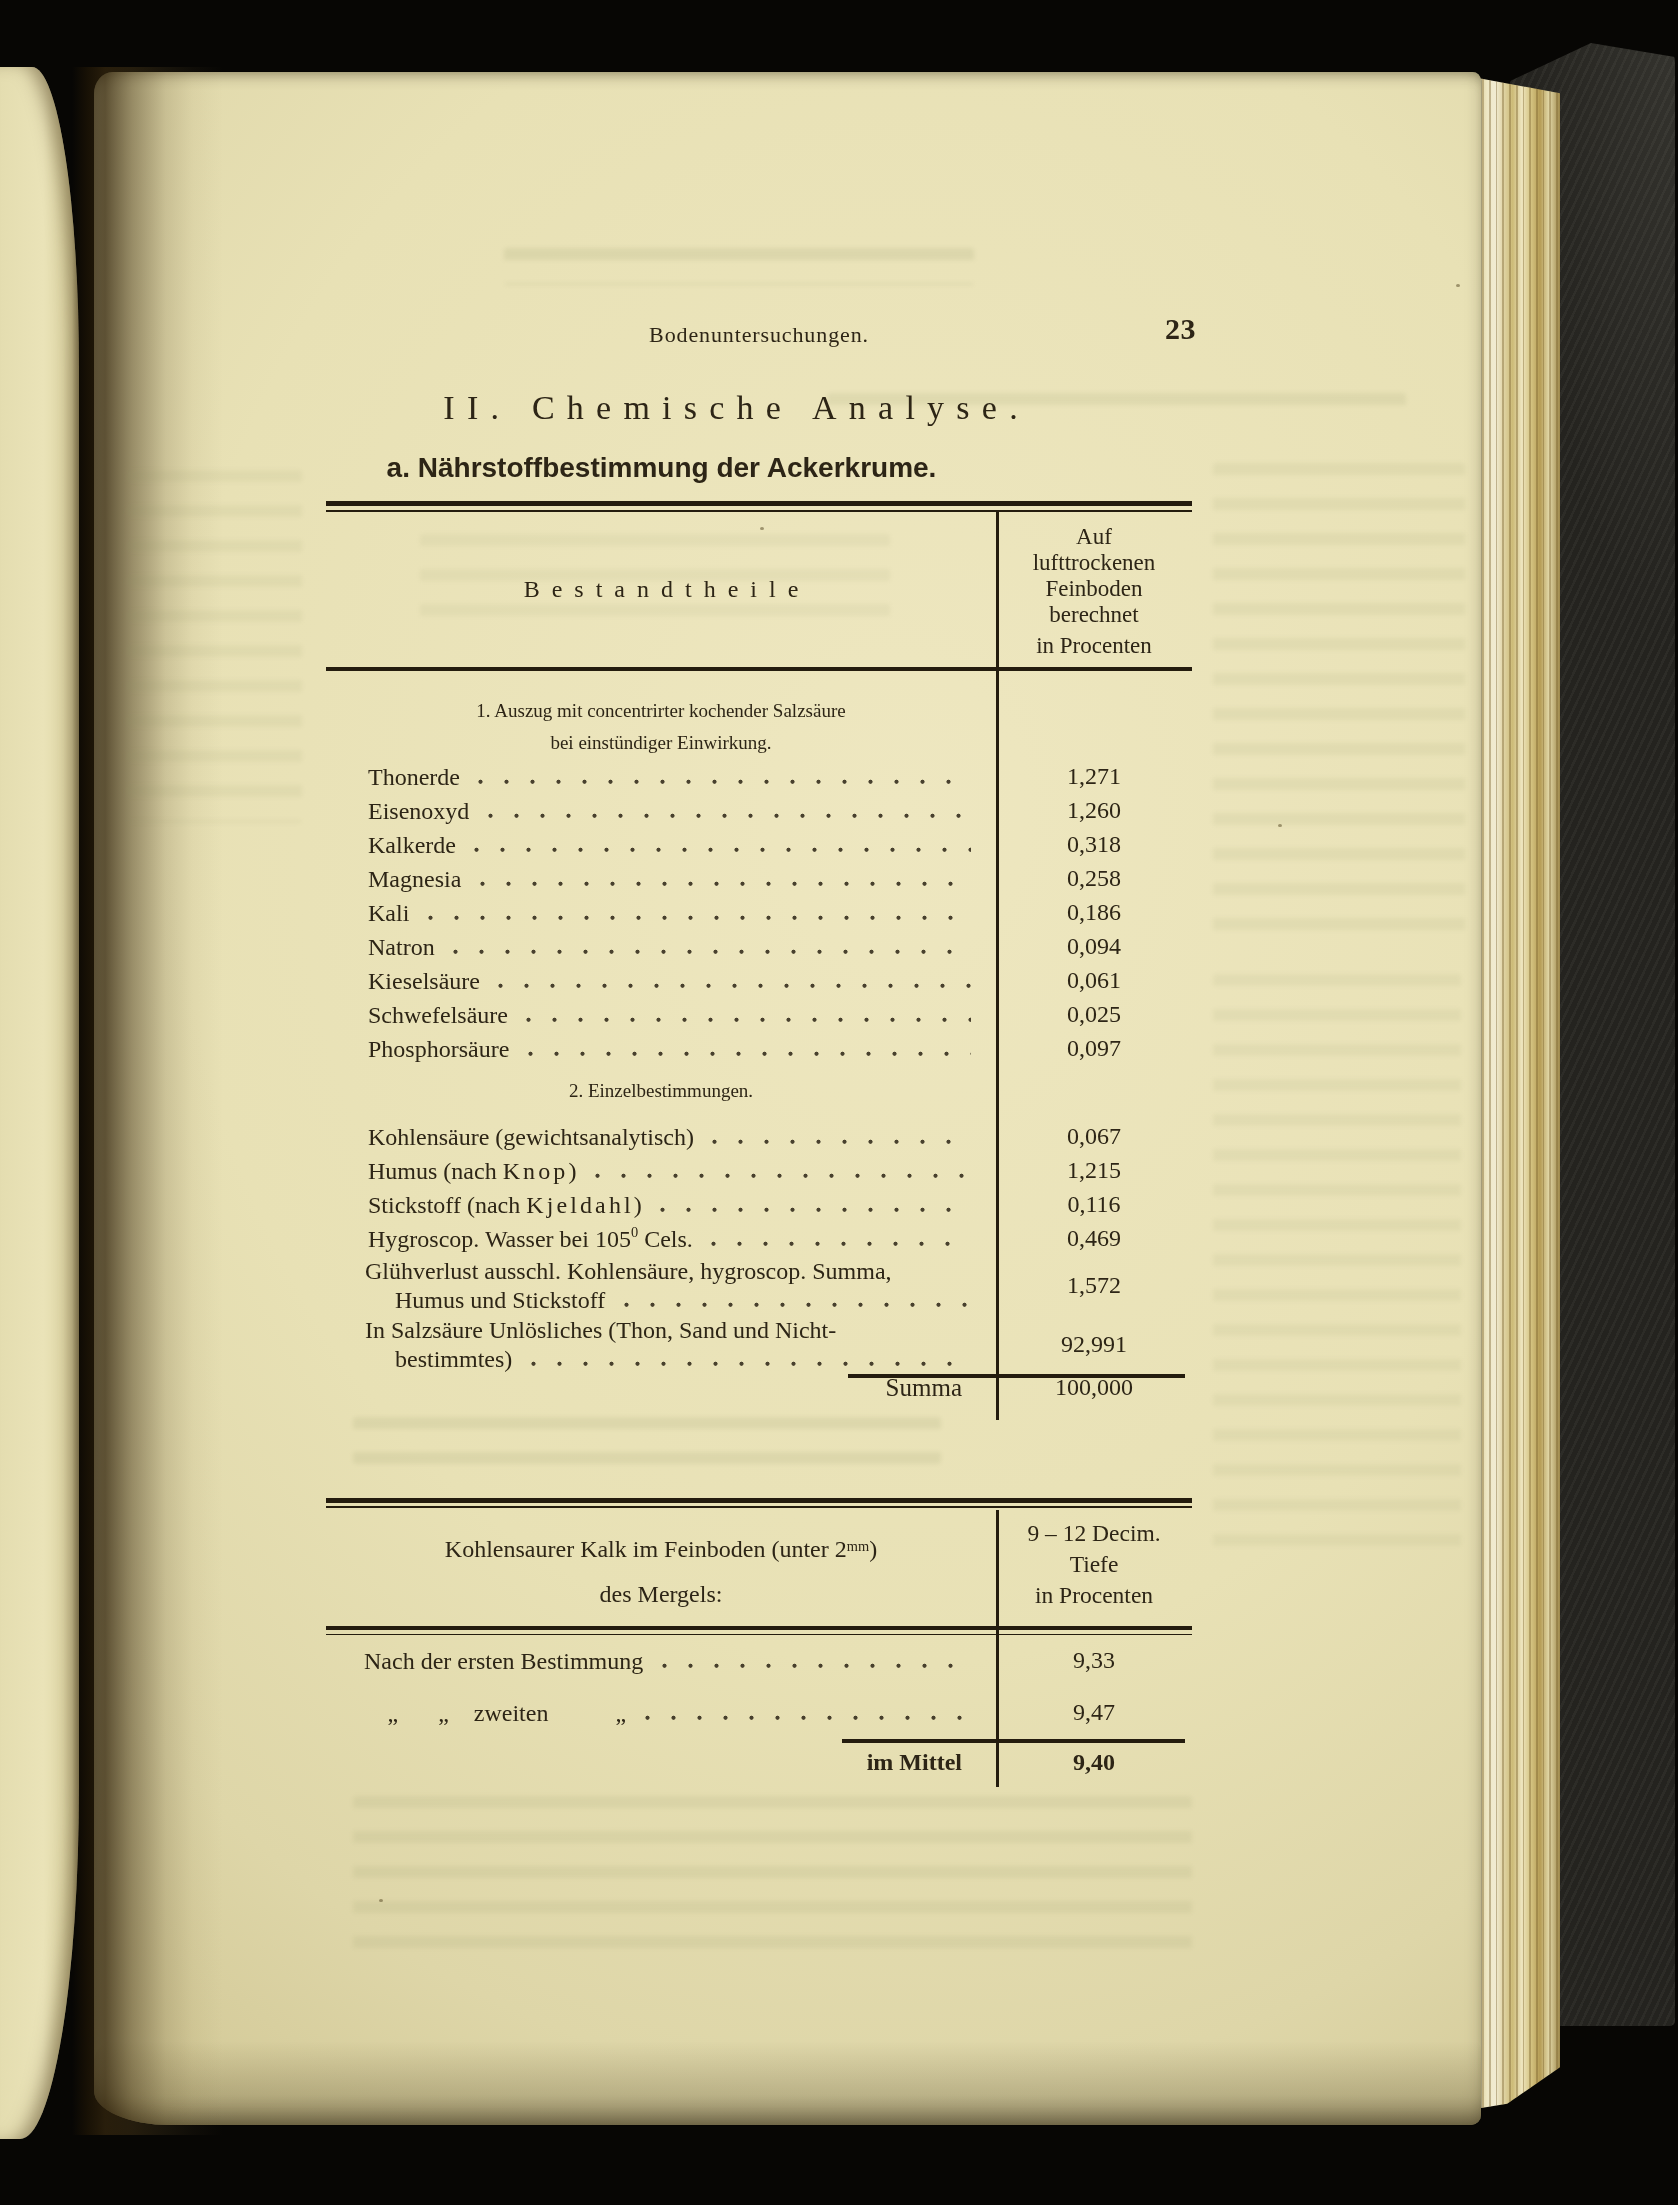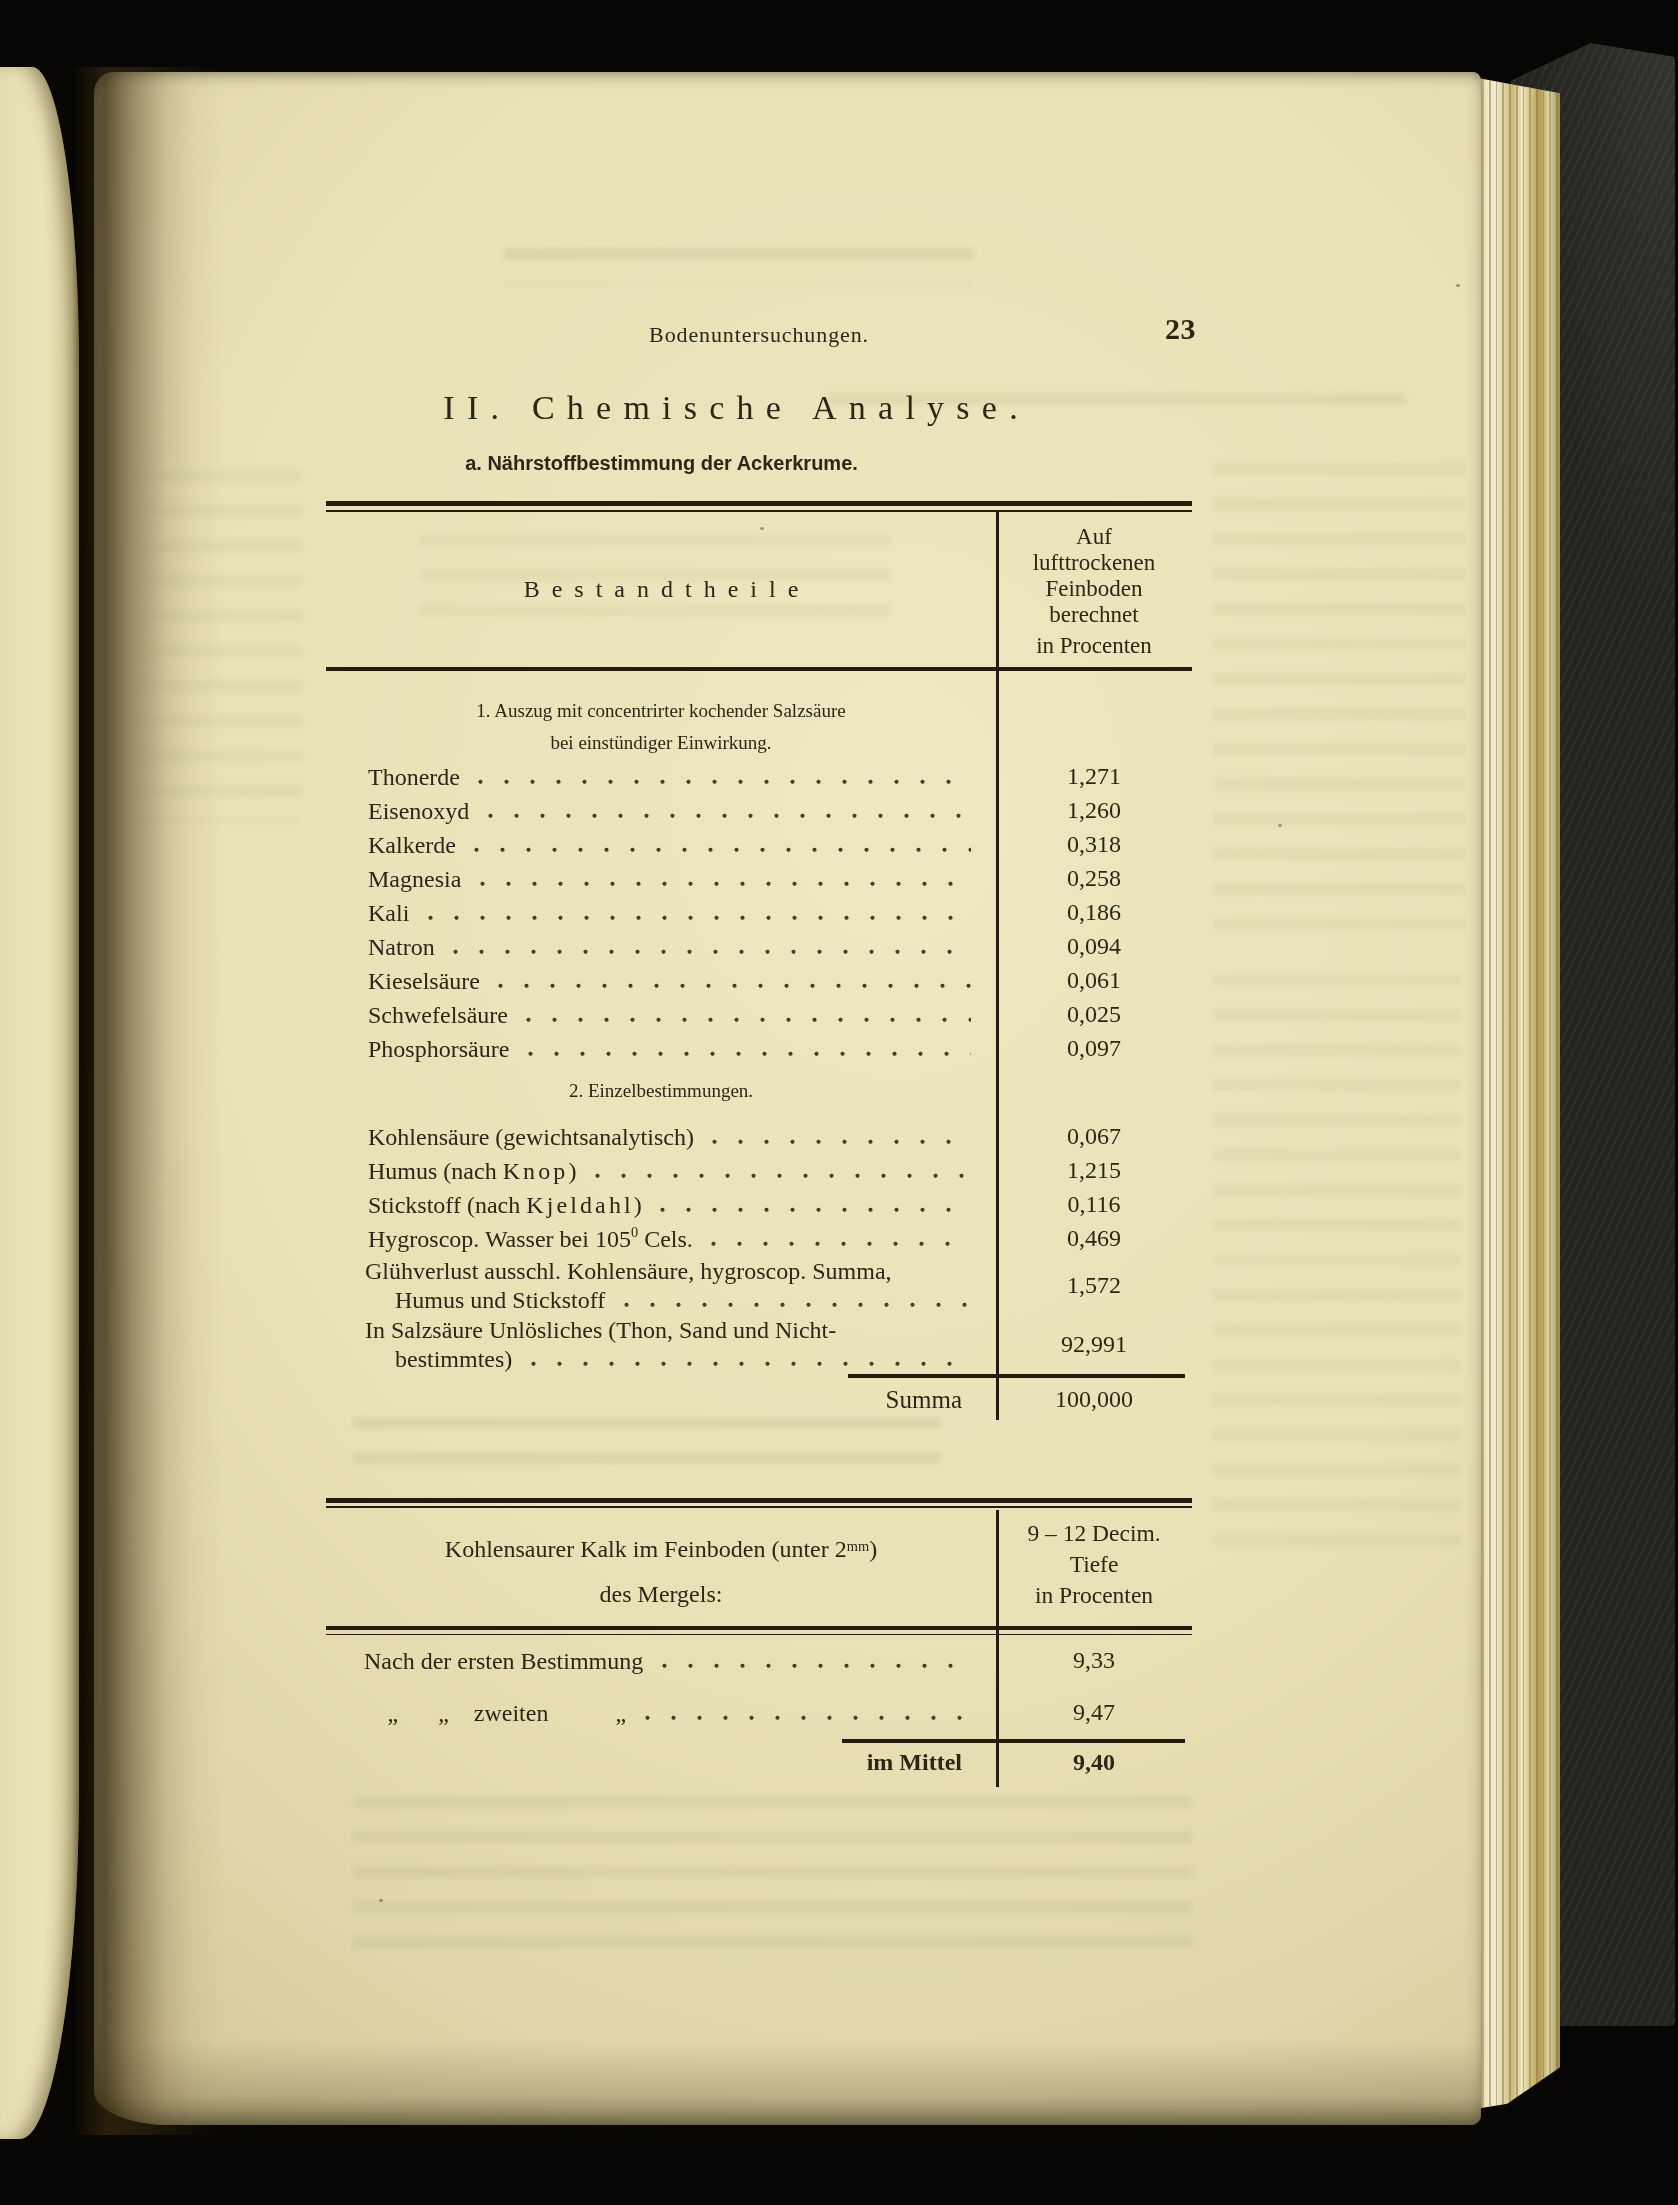--- a/index.html
+++ b/index.html
@@ -44,21 +44,21 @@
   .ghost{position:absolute;filter:blur(2.1px);pointer-events:none;border-radius:3.4px;
     background:repeating-linear-gradient(180deg, rgba(141,146,98,.30) 0 11.8px, transparent 11.8px 35px)}
   .speck{position:absolute;width:4.2px;height:3.4px;border-radius:50%;background:rgba(95,82,45,.55)}
 
   .running-header{position:absolute;left:326px;top:322px;width:866px;text-align:center;
     font-size:22px;letter-spacing:.04em}
   .page-number{position:absolute;left:1165px;top:312px;font-size:30px;font-weight:700;letter-spacing:.02em}
   .title{position:absolute;left:277px;top:388px;width:907px;text-align:center;
     font-size:34px;letter-spacing:.36em;text-indent:.36em}
   .subtitle-a{position:absolute;left:242px;top:452px;width:839px;text-align:center;
-    font-family:"Liberation Sans","DejaVu Sans",sans-serif;font-weight:700;font-size:20px}
+    font-family:"Liberation Sans","DejaVu Sans",sans-serif;font-weight:700;font-size:28px}
   .heading-b{position:absolute;left:319px;top:1457px;width:890px;text-align:center;font-size:24px}
   .heading-b .bold-part{font-family:"Liberation Sans","DejaVu Sans",sans-serif;font-weight:700;font-size:22px}
   .sp{letter-spacing:.13em}
   .sup{font-size:60%;position:relative;top:-.45em}
 
   
   .dtable{position:absolute;left:326px;width:866px}
   #t1{top:501px}
   #t2{top:1498px}
   .dblrule{height:11px;background:linear-gradient(180deg,var(--rule,#241c0e) 0 5px,transparent 5px 9.2px,var(--rule,#241c0e) 9.2px 11px)}
@@ -96,21 +96,21 @@
   .pline span{white-space:pre}
   #t1 .l1f,#t1 .l1{padding-left:42px}
   #t1 .two .l1{padding-left:39px}
   #t1 .l2{padding-left:69px}
   #t2 .l1f{padding-left:38px}
   .leader{flex:1;height:5px;margin:0 25px 7.6px 18.5px;
     background-image:radial-gradient(circle at 2.5px 2.7px, rgba(44,36,21,.85) 1.7px, rgba(44,36,21,0) 2.4px);
     background-size:26px 5px;background-repeat:repeat-x}
   .val{width:196px;flex:0 0 auto;text-align:center;font-size:24px}
 
-  .sumrow{position:relative;display:flex;align-items:center;height:52px;font-size:25px}
+  .sumrow{position:relative;display:flex;align-items:flex-start;height:52px;font-size:25px}
   .sumrule{position:absolute;top:0;left:522px;right:6.7px;height:3.4px;background:var(--rule,#241c0e)}
   .sumlabel{flex:1;text-align:right;padding-right:34px}
   .mitrow{position:relative;display:flex;align-items:center;height:47px;font-size:24px}
   .mitrule{position:absolute;top:0;left:516px;right:6.7px;height:3.4px;background:var(--rule,#241c0e)}
   .mitlabel{flex:1;text-align:right;padding-right:34px;font-weight:700}
   .bold{font-weight:700}
 </style>
 </head>
 <body>
 

